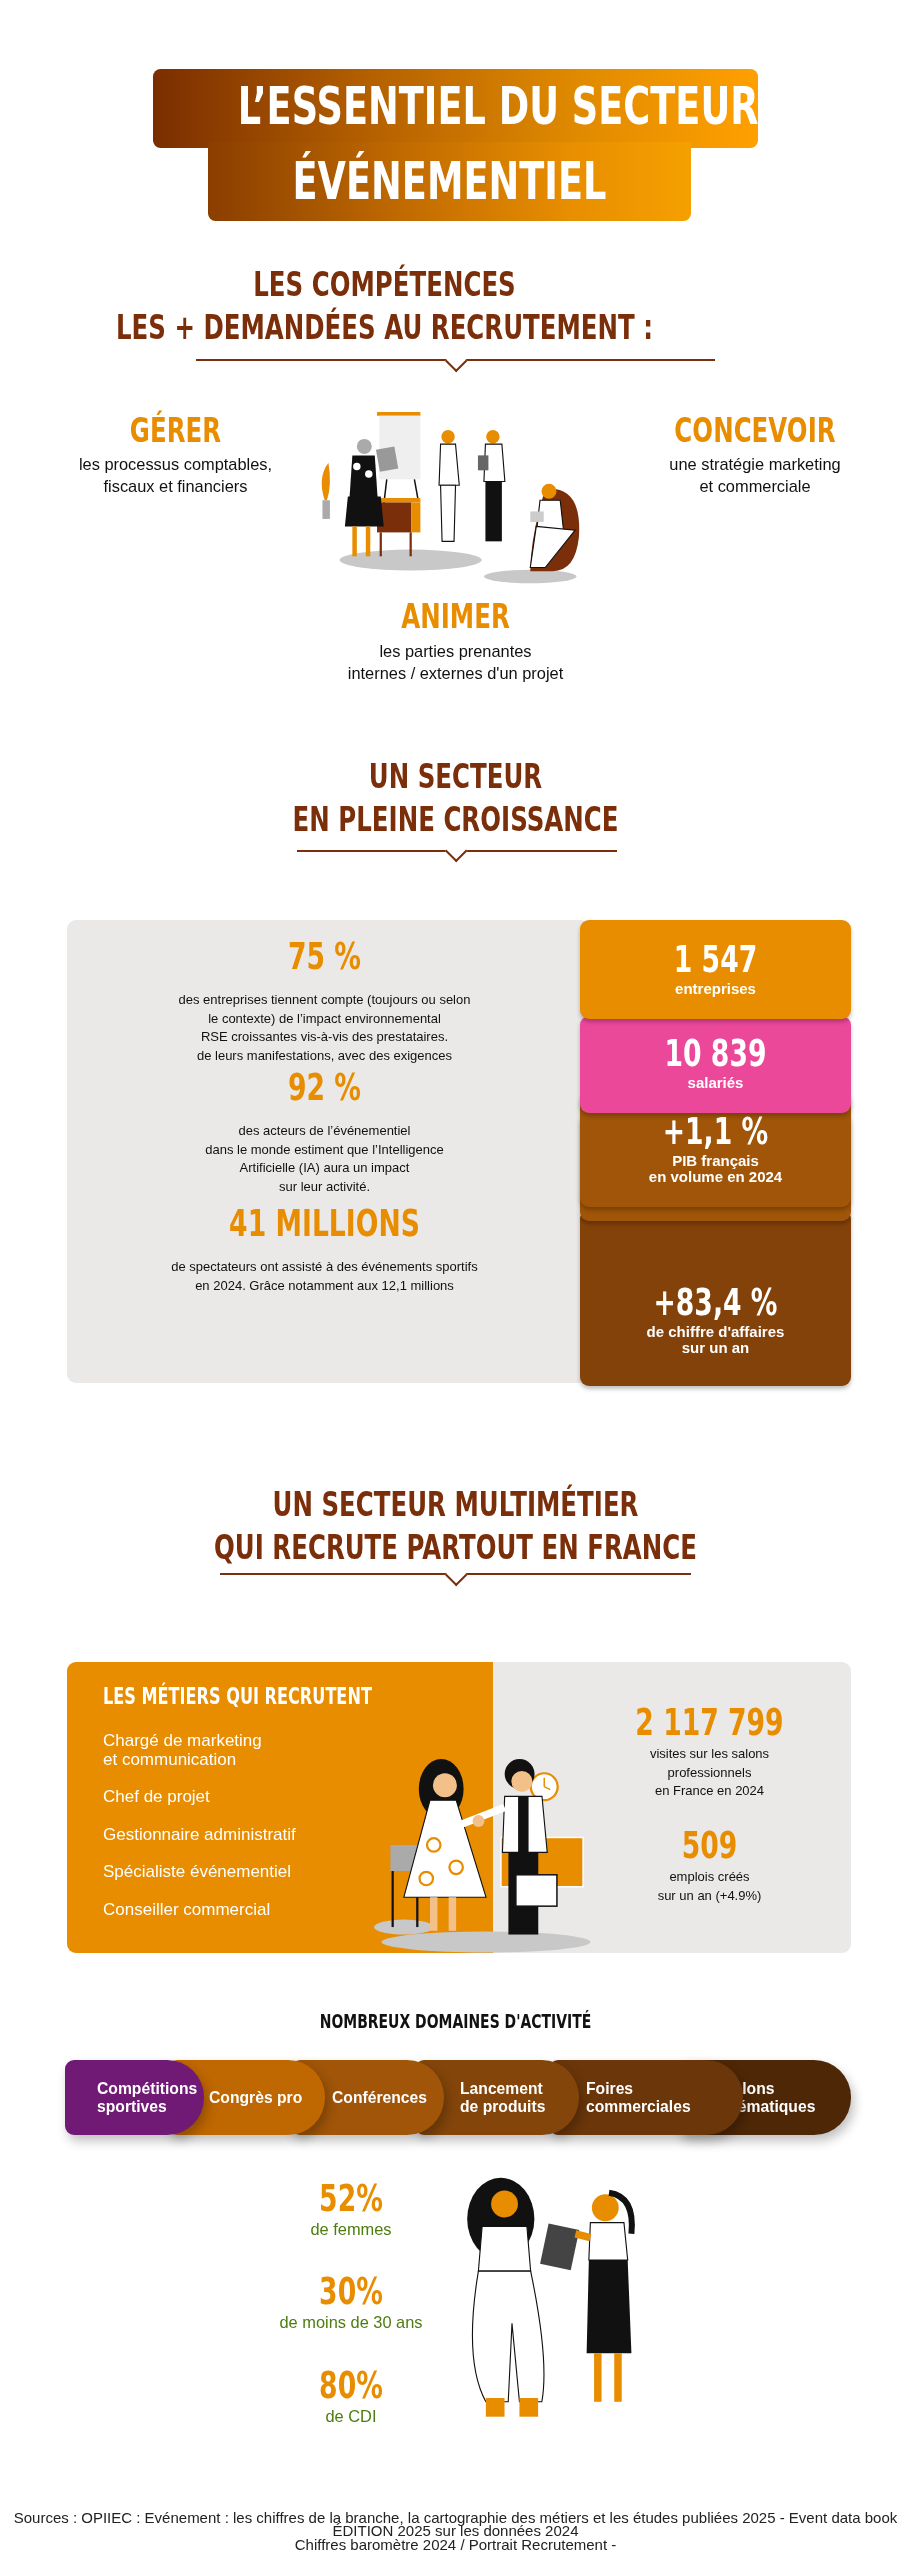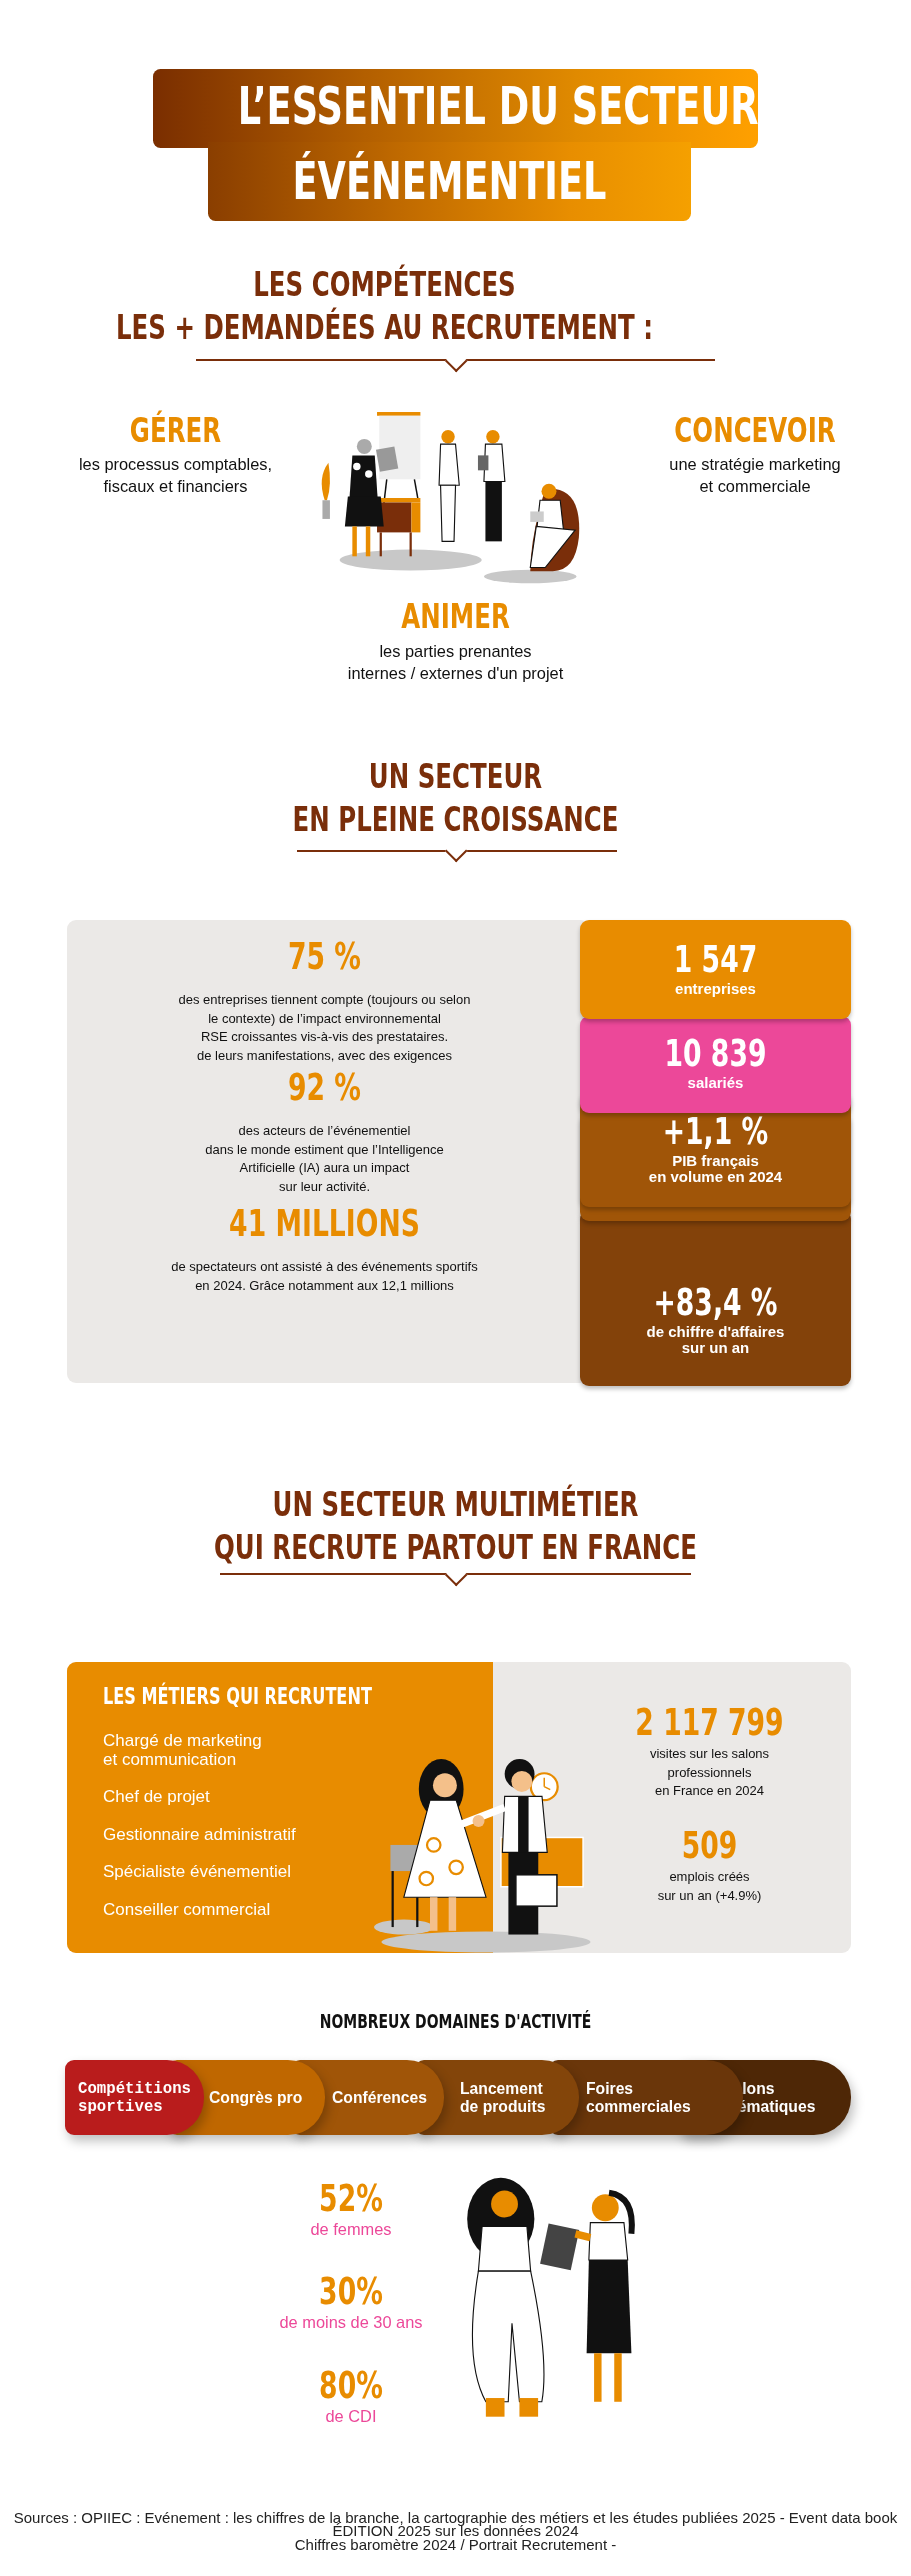--- a/index.html
+++ b/index.html
@@ -45,21 +45,21 @@
 
     
     .domains-title { color: #111; font-size: 19.4px; line-height: 24px; font-family: "DejaVu Sans", sans-serif;
       font-weight: bold; transform: scaleX(0.72); white-space: nowrap; text-align: center; width: 100%; }
     .pill { top: 2060px; height: 75px; border-radius: 9px 37px 37px 9px; color: #fff; font-weight: bold;
       font-size: 15.7px; line-height: 18px; display: flex; align-items: center; box-shadow: 3px 6px 10.5px rgba(0,0,0,0.25); }
     .pill span { display: block; }
 
     .people-big { color: #e88c00; font-size: 37px; line-height: 42px; font-family: "DejaVu Sans", sans-serif;
       font-weight: bold; transform: scaleX(0.72); white-space: nowrap; text-align: center; }
-    .people-desc { font-size: 16.4px; line-height: 19.4px; text-align: center; color: #ec4899; }
+    .people-desc { font-size: 16.4px; line-height: 19.4px; text-align: center; color: #4d7c0f; }
 
     .sources { font-size: 15px; line-height: 13.4px; color: #222; text-align: center; width: 100%; }
   </style>
 </head>
 <body>
 
 <div id="banner-top" class="abs">
   <div class="banner-text">L’ESSENTIEL DU SECTEUR</div>
 </div>
 <div id="banner-bottom" class="abs">
@@ -274,21 +274,21 @@
       <span>Conférences</span>
       <span></span>
     </div>
 </div>
 <div class="abs pill" style="left:168px;width:157px;background:#bf6700;padding-left:41px;z-index:5;">
   <div>
       <span>Congrès pro</span>
       <span></span>
     </div>
 </div>
-<div class="abs pill" style="left:65px;width:139px;background:#b91c1c;padding-left:13px;z-index:6;font-family:Liberation Mono, monospace;">
+<div class="abs pill" style="left:65px;width:139px;background:#701a75;padding-left:32px;z-index:6;">
   <div>
       <span>Compétitions</span>
       <span>sportives</span>
     </div>
 </div>
 
 <div class="abs" style="left:254px;top:2178px;width:194px;">
   <div class="people-big">52%</div>
   <div class="people-desc">de femmes</div>
 </div>

